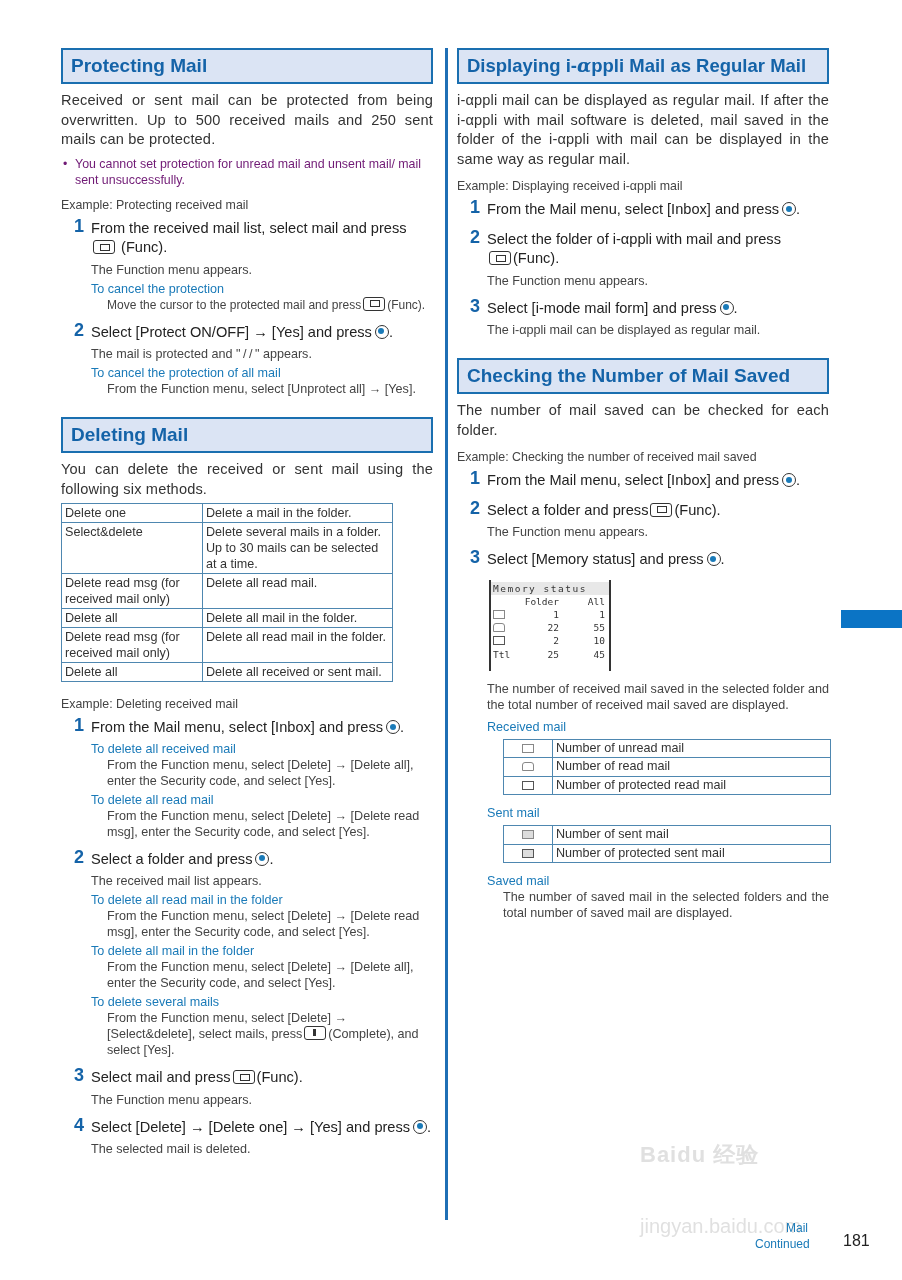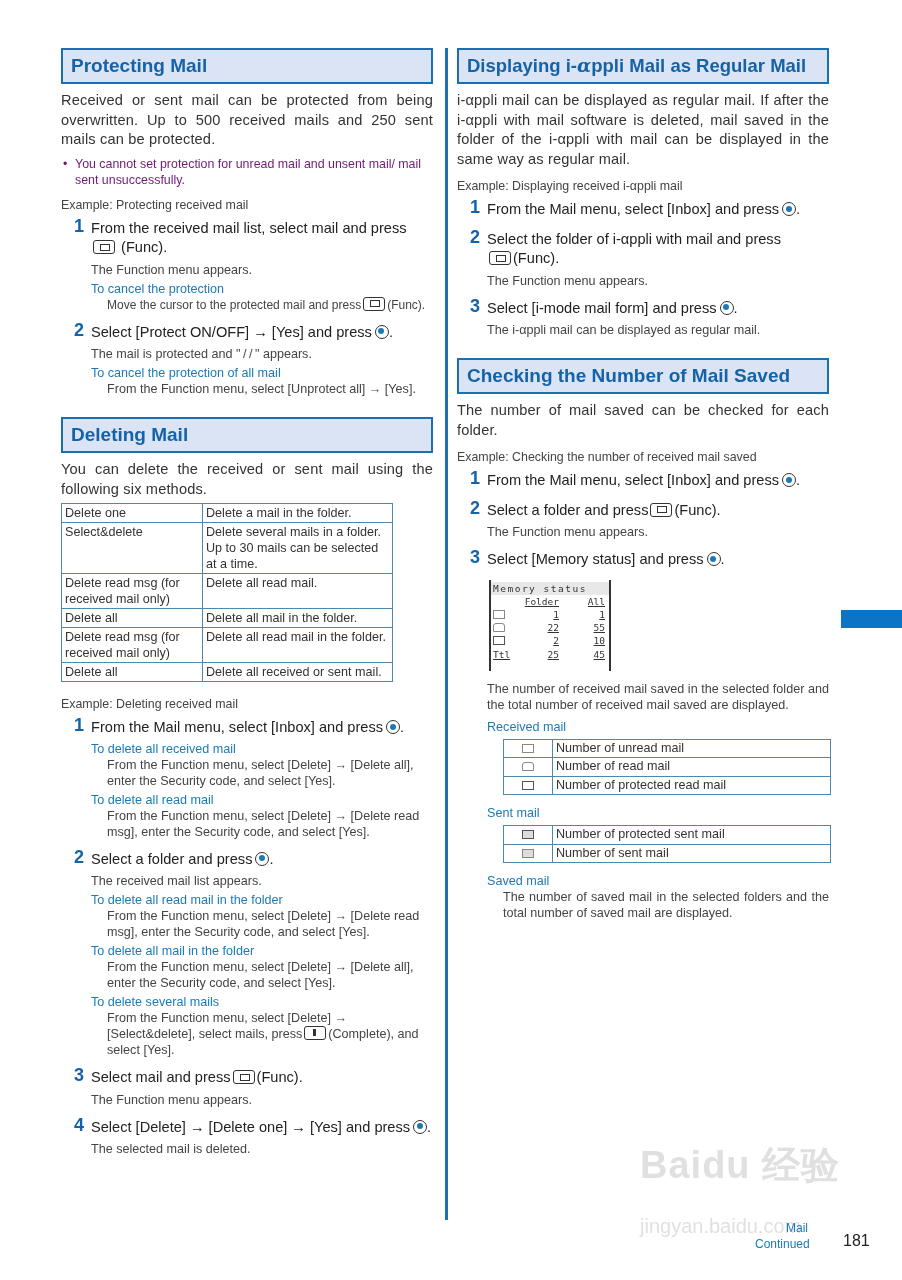--- a/index.html
+++ b/index.html
@@ -21,36 +21,36 @@
   .key{display:inline-block;width:22px;height:14px;border:1.4px solid #333;border-radius:3px;vertical-align:-2px;position:relative;box-sizing:border-box;margin:0 2px;}
   .key:after{content:"";position:absolute;left:6px;top:2.5px;width:8px;height:5px;border:1.2px solid #333;}
   .key.i:after{left:8px;top:2px;width:3px;height:7px;background:#333;border:none;}
   .dot{display:inline-block;width:14px;height:14px;border:1.5px solid #333;border-radius:50%;vertical-align:-2px;position:relative;box-sizing:border-box;margin-left:3px;}
   .dot:after{content:"";position:absolute;left:2.5px;top:2.5px;width:6px;height:6px;border-radius:50%;background:#1a7ab8;}
   table.methods{border-collapse:collapse;width:332px;margin-top:4px;font-size:12.6px;color:#333;}
   table.methods td{border:1.5px solid #4e87b0;padding:1px 3px;vertical-align:top;line-height:16px;}
   table.methods td:first-child{width:134px;}
   .memscreen{margin:10px 0 0 32px;width:118px;border-left:2px solid #333;border-right:2px solid #333;font-family:"DejaVu Sans Mono",monospace;font-size:9.5px;color:#333;line-height:13.2px;padding:2px 0 10px 0;}
   .memscreen .title{background:#e8e8e8;padding-left:2px;letter-spacing:1.5px;}
-  .memrow{display:flex;text-decoration:underline;}
+  .memrow{display:flex;}
   .memrow span{display:inline-block;}
   .mc0{width:22px;padding-left:2px;}
   .mc1{width:44px;text-align:right;}
   .mc2{width:46px;text-align:right;}
   .mi{display:inline-block;width:10px;height:7px;border:1px solid #888;vertical-align:-1px;}
   table.legend{border-collapse:collapse;width:328px;margin:4px 8px 0 46px;font-size:12.6px;color:#333;}
   table.legend td{border:1.5px solid #4e87b0;padding:1px 3px;line-height:15.5px;}
   table.legend td.ic{width:42px;text-align:center;}
   .sect-lbl{font-size:12.6px;color:#1a7ab8;padding-left:30px;margin-top:6px;line-height:16px;}
   .alpha{font-style:italic;font-family:"DejaVu Serif",serif;}
   .sidetab{position:absolute;left:841px;top:610px;width:61px;height:18px;background:#0b74c5;}
   .footer-mail{position:absolute;left:786px;top:1221px;font-size:12px;color:#1a7ab8;}
   .footer-cont{position:absolute;left:755px;top:1237px;font-size:12px;color:#1a7ab8;}
   .pagenum{position:absolute;left:843px;top:1232px;font-size:16px;color:#222;}
-  .watermark{position:absolute;left:640px;top:1140px;font-size:38px;font-weight:bold;color:#ccc;opacity:.6;letter-spacing:1px;}
+  .watermark{position:absolute;left:640px;top:1140px;font-size:22px;font-weight:bold;color:#ccc;opacity:.6;letter-spacing:1px;}
   .watermark2{position:absolute;left:640px;top:1215px;font-size:20px;color:#ccc;opacity:.6;}
 </style>
 </head>
 <body>
 
 <div class="divider"></div>
 
 <div class="col col-left">
   <div class="hbox">Protecting Mail</div>
   <p class="intro">Received or sent mail can be protected from being overwritten. Up to 500 received mails and 250 sent mails can be protected.</p>
@@ -230,26 +230,26 @@
     <tr>
           <td class="ic"><span class="mi" style="border-color:#555;"></span></td>
           <td>Number of protected read mail</td>
         </tr>
   </tbody>
     </table>
   <div class="sect-lbl" style="margin-top:10px;">Sent mail</div>
   <table class="legend">
     <tbody>
         <tr>
+          <td class="ic"><span class="mi" style="background:#ddd;"></span></td>
+          <td>Number of sent mail</td>
+        </tr>
+    <tr>
           <td class="ic"><span class="mi" style="border-color:#555;background:#ddd;"></span></td>
           <td>Number of protected sent mail</td>
-        </tr>
-    <tr>
-          <td class="ic"><span class="mi" style="background:#ddd;"></span></td>
-          <td>Number of sent mail</td>
         </tr>
   </tbody>
     </table>
   <div class="sect-lbl" style="margin-top:10px;">Saved mail</div>
   <div class="detail" style="text-align:justify;">The number of saved mail in the selected folders and the total number of saved mail are displayed.</div>
 </div>
 
 <div class="sidetab"></div>
 
 <div class="watermark">Baidu 经验</div>

